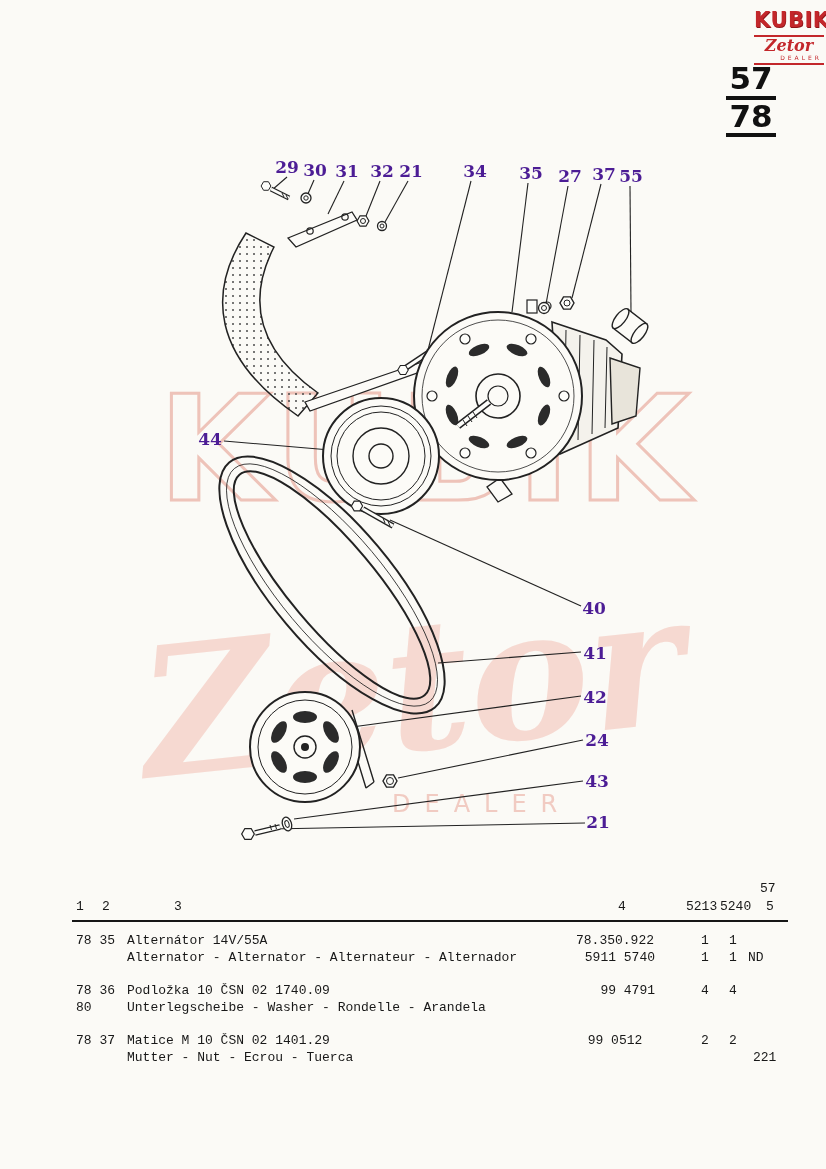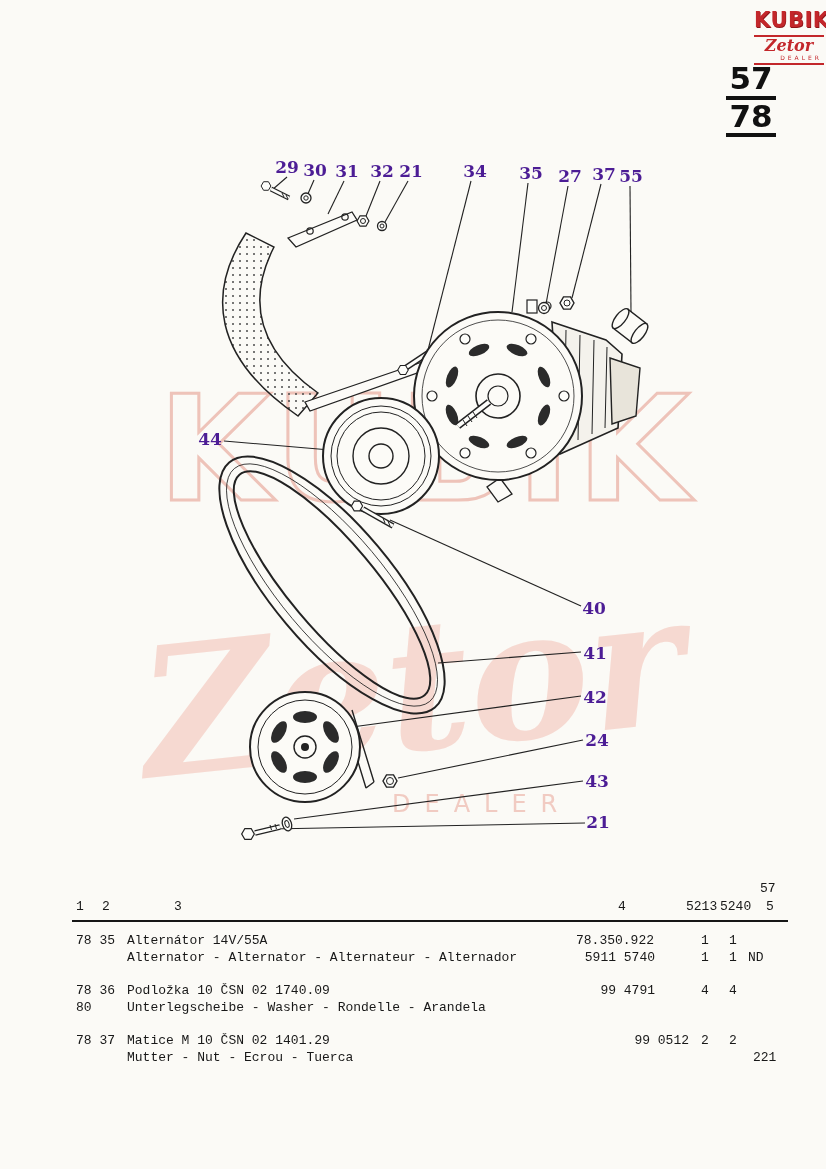--- a/index.html
+++ b/index.html
@@ -256,21 +256,21 @@
     <span class="t" style="left:76px;top:983px">78 36</span>
     <span class="t" style="left:127px;top:983px">Podložka 10 ČSN 02 1740.09</span>
     <span class="t" style="left:575px;top:983px;width:80px;text-align:right">99 4791</span>
     <span class="t" style="left:701px;top:983px">4</span>
     <span class="t" style="left:729px;top:983px">4</span>
     <span class="t" style="left:76px;top:1000px">80</span>
     <span class="t" style="left:127px;top:1000px">Unterlegscheibe - Washer - Rondelle - Arandela</span>
 
     <span class="t" style="left:76px;top:1033px">78 37</span>
     <span class="t" style="left:127px;top:1033px">Matice M 10 ČSN 02 1401.29</span>
-    <span class="t" style="left:609px;top:1033px;width:80px;text-align:right">99 0512</span>
+    <span class="t" style="left:575px;top:1033px;width:80px;text-align:center">99 0512</span>
     <span class="t" style="left:701px;top:1033px">2</span>
     <span class="t" style="left:729px;top:1033px">2</span>
     <span class="t" style="left:127px;top:1050px">Mutter - Nut - Ecrou - Tuerca</span>
 
     <span class="t" style="left:753px;top:1050px">221</span>
   </div>
 
 </div>
 
 </body></html>

